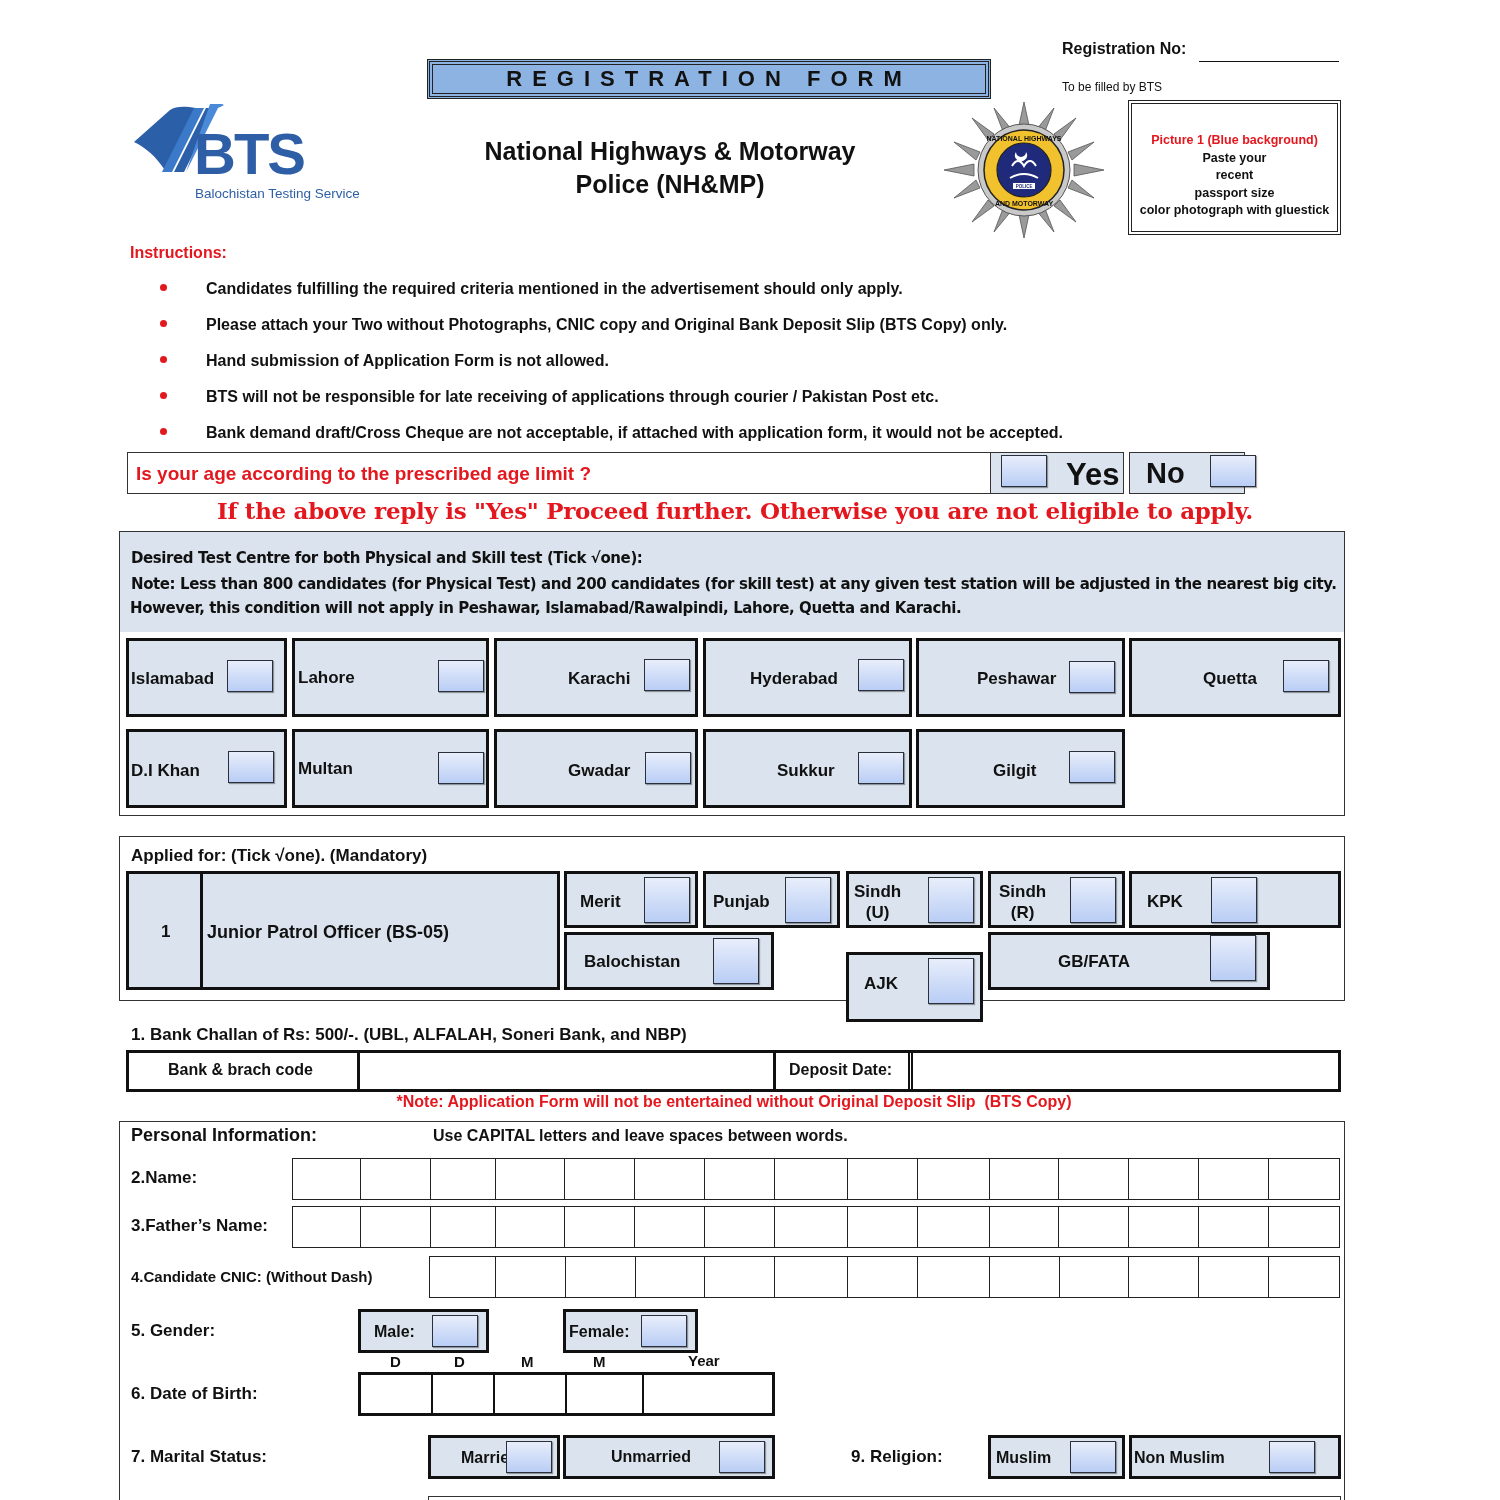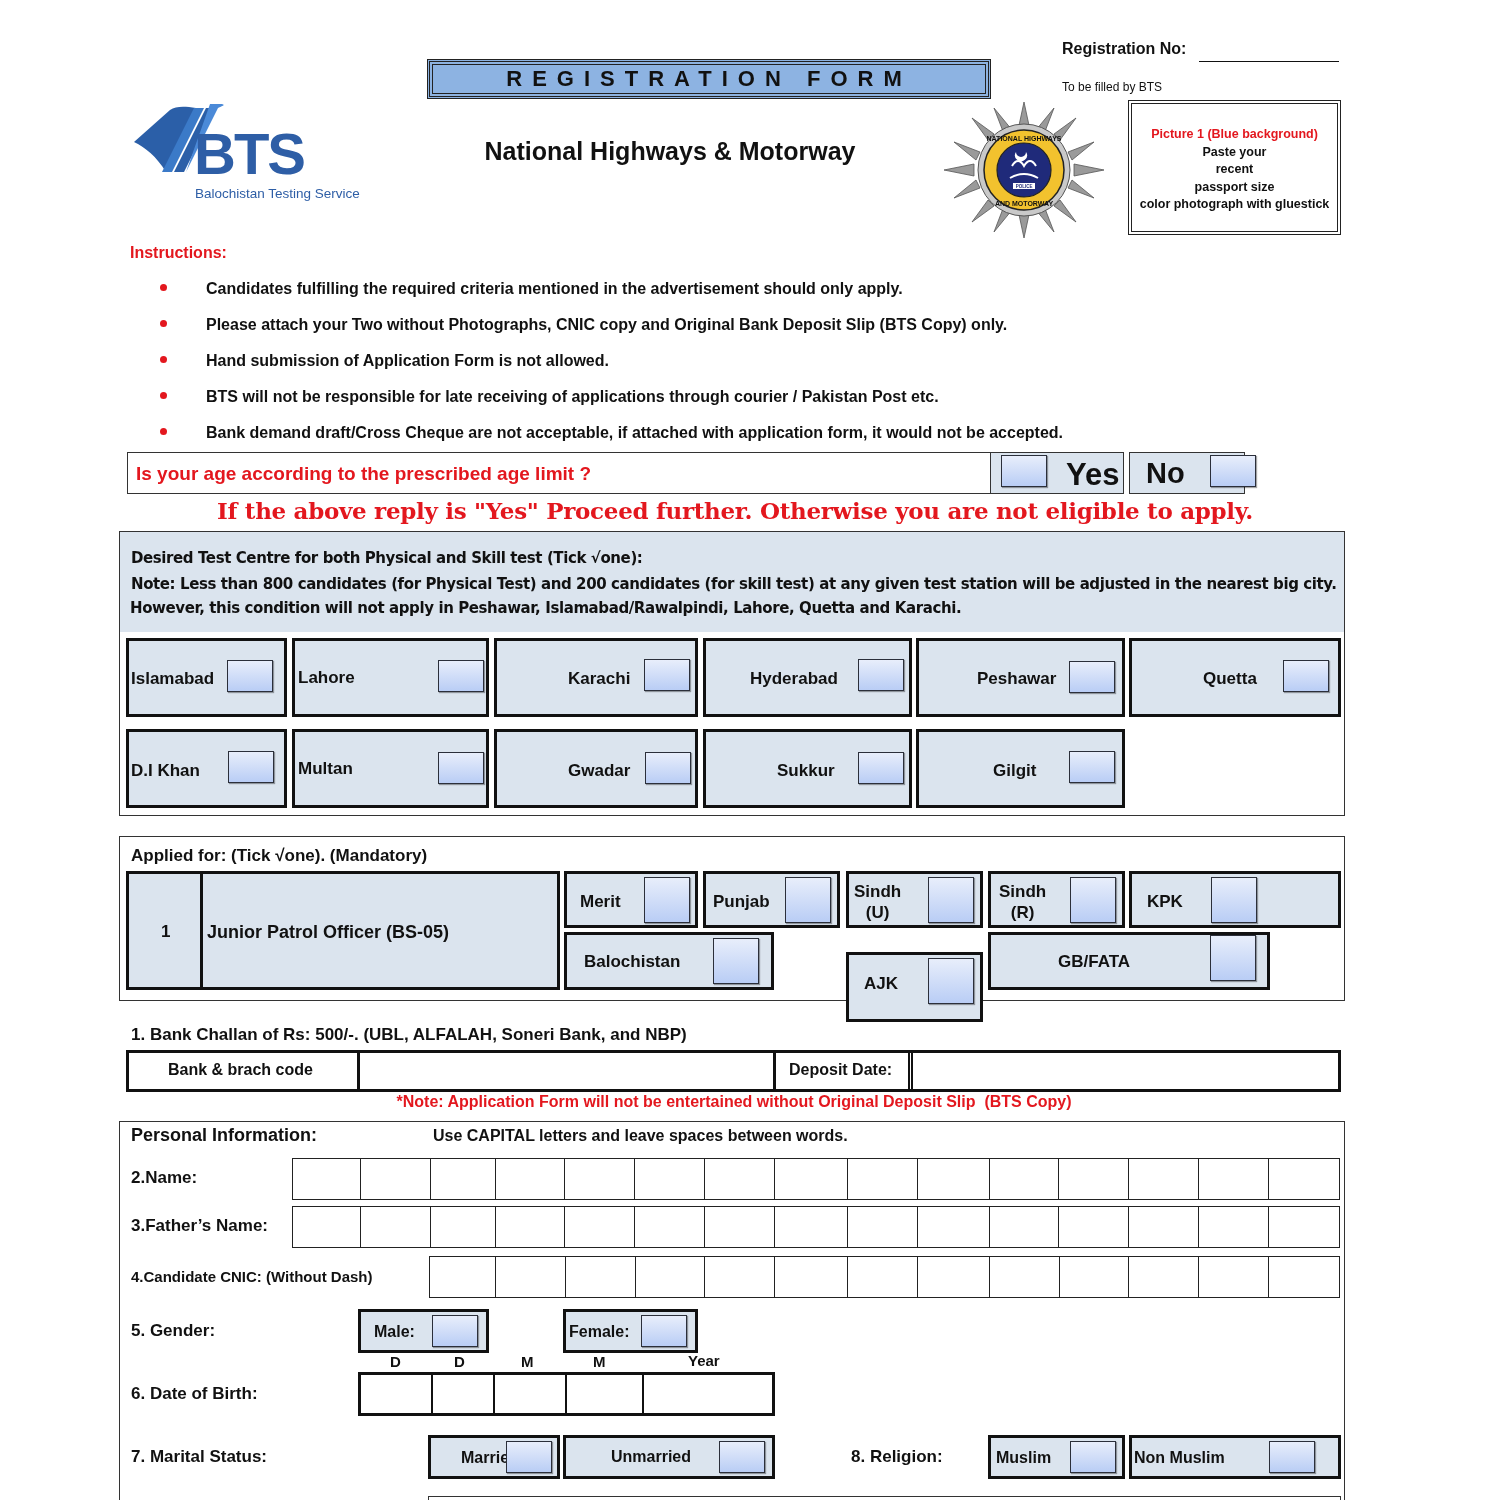--- a/index.html
+++ b/index.html
@@ -36,20 +36,21 @@
     <path d="M36,72 L68,8 L78,8 L46,72 Z" fill="#3b7ac8"></path>
     <path d="M48,72 L80,8 L90,8 L58,72 Z" fill="#2b5fa8"></path>
     <path d="M60,72 L92,8 C96,6 100,5 96,4 L84,4 Z" fill="#4b8ad8"></path>
   </svg>
   <div style="position:absolute;left:68px;top:24px;font-size:58px;font-weight:bold;color:#2e5ea6;letter-spacing:-2px;line-height:60px;">BTS</div>
   <div style="position:absolute;left:69px;top:86px;font-size:13.5px;color:#2e5ea6;">Balochistan Testing Service</div>
 </div>
 
 <div class="abs" style="left:440px;top:135px;width:460px;text-align:center;font-weight:bold;font-size:25px;line-height:33px;">
   <div>National Highways &amp; Motorway</div>
+  <div>Police (NH&amp;MP)</div>
 </div>
 
 <div class="abs" style="left:944px;top:102px;width:160px;height:136px;">
   <svg width="160" height="136" viewBox="0 0 160 136">
     <g transform="translate(80,68)">
       <g fill="#9a9a9a" stroke="#555" stroke-width="0.8">
         <polygon points="0,-68 6,-40 -6,-40"></polygon>
         <polygon points="0,68 6,40 -6,40"></polygon>
         <polygon points="-80,0 -50,6 -50,-6"></polygon>
         <polygon points="80,0 50,6 50,-6"></polygon>
@@ -72,21 +73,21 @@
       <text x="0" y="-29" font-size="7" font-weight="bold" text-anchor="middle" fill="#111" font-family="Liberation Sans, sans-serif">NATIONAL HIGHWAYS</text>
       <text x="0" y="36" font-size="7" font-weight="bold" text-anchor="middle" fill="#111" font-family="Liberation Sans, sans-serif">AND MOTORWAY</text>
       <path d="M-8,-18 a6,6 0 1,0 10,0 a4,4 0 1,1 -10,0" fill="#fff"></path>
       <path d="M-12,-4 q6,-10 12,0 q6,-10 12,0 M-14,8 q14,-8 28,0" stroke="#fff" stroke-width="2" fill="none"></path>
       <rect x="-11" y="13" width="22" height="6" fill="#fff"></rect>
       <text x="0" y="18" font-size="4.5" font-weight="bold" text-anchor="middle" fill="#1f2a7a" font-family="Liberation Sans, sans-serif">POLICE</text>
     </g>
   </svg>
 </div>
 
-<div class="abs" style="left:1128px;top:100px;width:213px;height:135px;border:4px double #222;box-sizing:border-box;text-align:center;font-size:12.5px;font-weight:bold;line-height:17.5px;padding-top:22px;">
+<div class="abs" style="left:1128px;top:100px;width:213px;height:135px;border:4px double #222;box-sizing:border-box;text-align:center;font-size:12.5px;font-weight:bold;line-height:17.5px;padding-top:28px;">
   <div class="red">Picture 1 (Blue background)</div>
   <div>Paste your</div>
   <div>recent</div>
   <div>passport size</div>
   <div style="white-space:nowrap;margin-left:-4px;margin-right:-4px;">color photograph with gluestick</div>
 </div>
 
 <div class="abs red b" style="left:130px;top:244px;font-size:16px;">Instructions:</div>
 <div class="abs" style="left:160px;top:280px;font-size:16px;font-weight:bold;">
   <div style="height:36px;position:relative;">
@@ -327,21 +328,21 @@
 <div class="abs b" style="left:131px;top:1447px;font-size:17px;">7. Marital Status:</div>
 <div class="cell" style="left:428px;top:1435px;width:132px;height:44px;">
   <span class="lbl" style="left:2px;top:11px;font-size:16px;margin-left:28px;">Married</span>
   <div class="cb" style="left:75px;top:3px;"></div>
 </div>
 <div class="cell" style="left:563px;top:1435px;width:212px;height:44px;">
   <span class="lbl" style="left:45px;top:10px;font-size:16px;">Unmarried</span>
   <div class="cb" style="left:153px;top:3px;"></div>
 </div>
 
-<div class="abs b" style="left:851px;top:1447px;font-size:17px;">8. Religion:</div>
+<div class="abs b" style="left:851px;top:1447px;font-size:17px;">9. Religion:</div>
 <div class="cell" style="left:988px;top:1435px;width:137px;height:44px;">
   <span class="lbl" style="left:5px;top:11px;font-size:16px;">Muslim</span>
   <div class="cb" style="left:79px;top:3px;"></div>
 </div>
 <div class="cell" style="left:1129px;top:1435px;width:212px;height:44px;">
   <span class="lbl" style="left:2px;top:11px;font-size:16px;">Non Muslim</span>
   <div class="cb" style="left:137px;top:3px;"></div>
 </div>
 
 <div class="abs" style="left:428px;top:1496px;width:913px;height:20px;border:1.5px solid #333;border-bottom:none;box-sizing:border-box;"></div>

